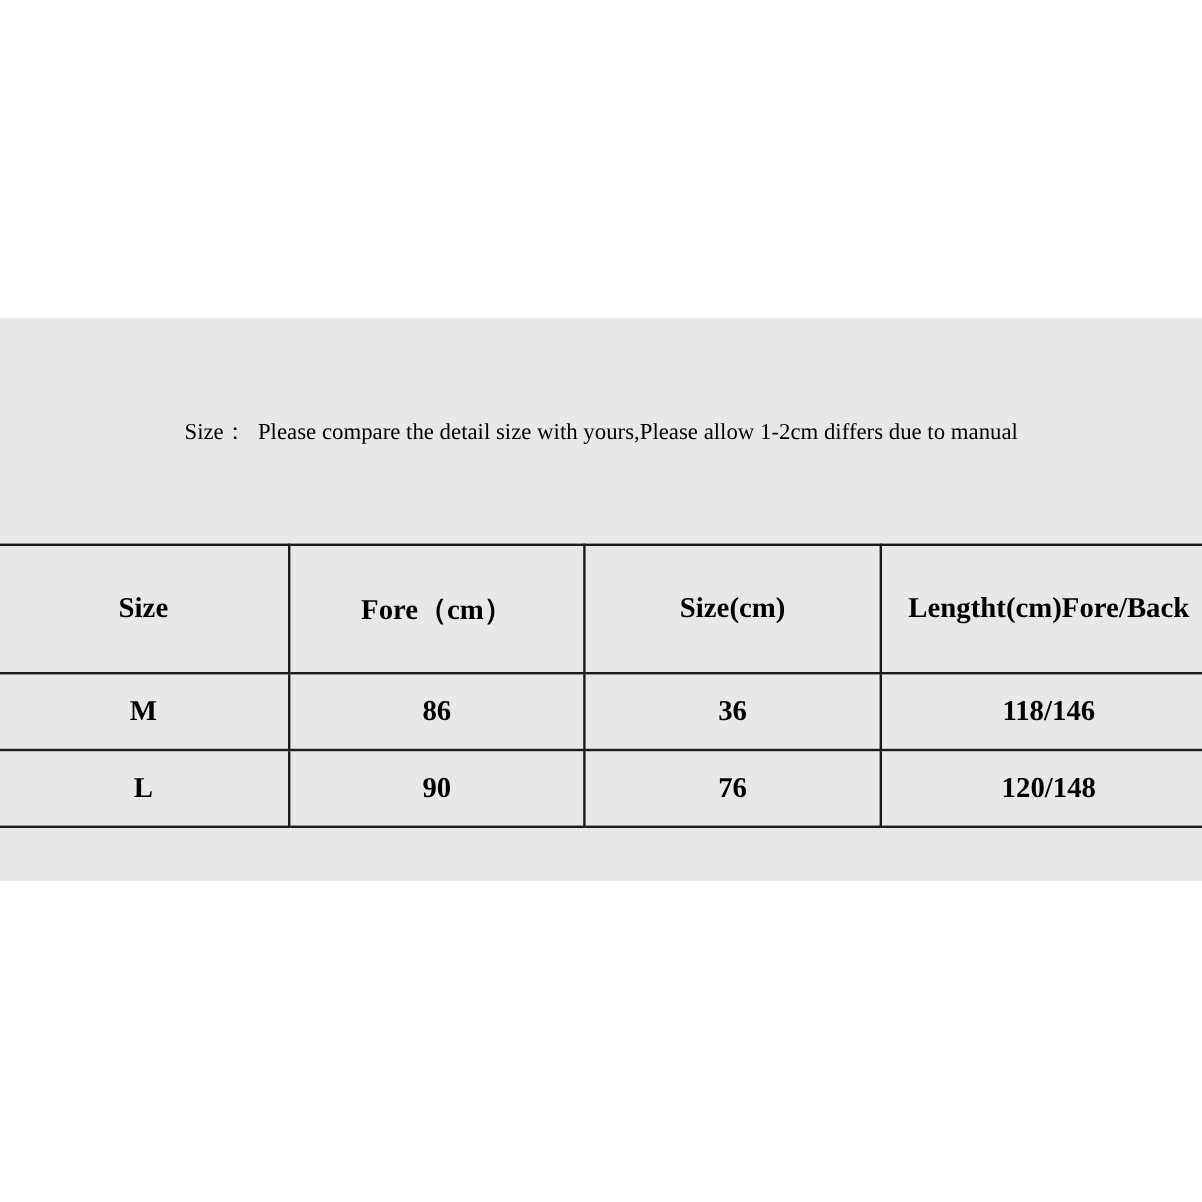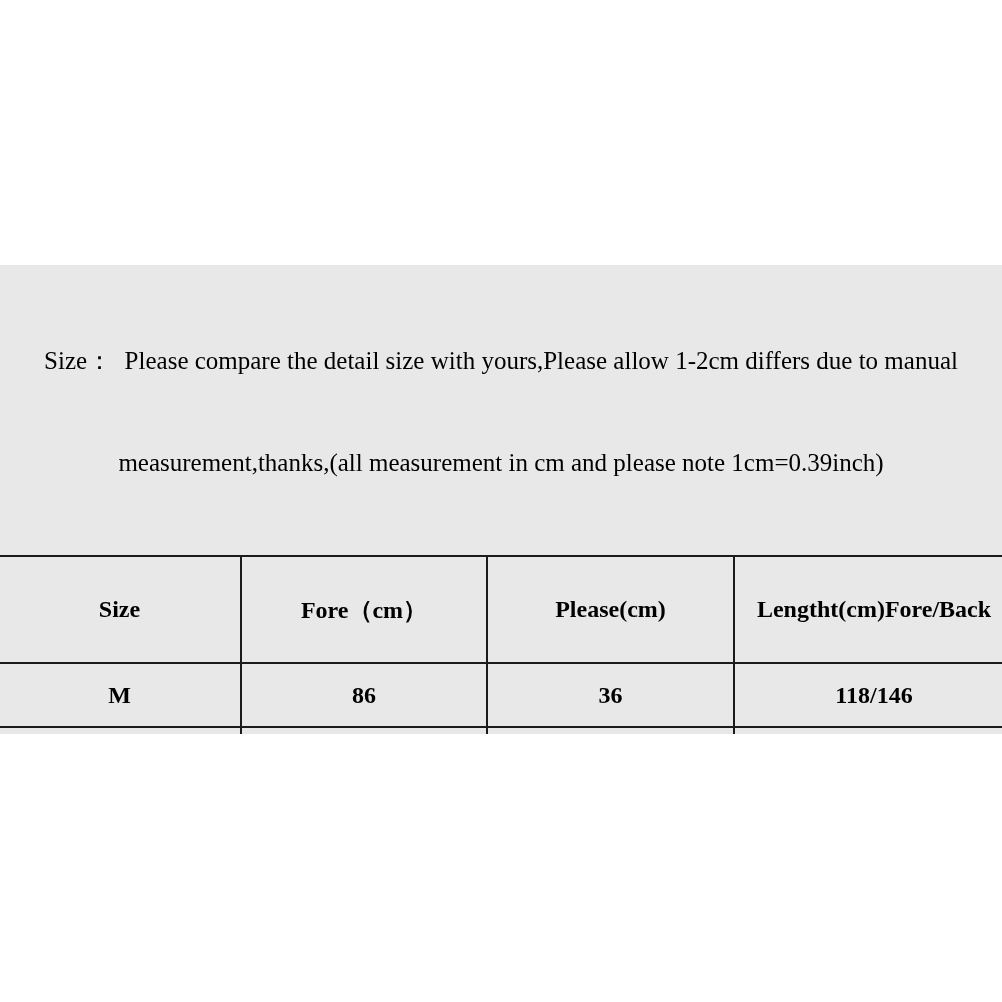--- a/index.html
+++ b/index.html
@@ -21,21 +21,21 @@
     width: 1002px;
     height: 469px;
     background: #e8e8e8;
     overflow: hidden;
     color: #000000;
     font-family: "Liberation Serif", serif;
   }
   .intro {
     padding-top: 11px;
     text-align: center;
-    font-size: 25px;
+    font-size: 19px;
     line-height: 34px;
     white-space: pre;
   }
   .size-table {
     border-collapse: collapse;
     table-layout: fixed;
     width: 1016px;
     margin: 7px 0 0 -3px;
   }
   .size-table th,
@@ -52,35 +52,34 @@
   .size-table tbody tr { height: 64px; }
 </style>
 </head>
 <body>
 
 <div class="canvas">
   <div class="panel">
 
     <div class="intro">
       <div class="line">Size：  Please compare the detail size with yours,Please allow 1-2cm differs due to manual</div>
-      <div class="line">measurement,thanks,(all measurement in cm and please note 1cm=0.39inch)</div>
     </div>
 
     <table class="size-table">
       <colgroup>
         <col style="width:243px">
         <col style="width:246px">
         <col style="width:247px">
         <col style="width:280px">
       </colgroup>
       <thead>
         <tr class="head-row">
           <th>Size</th>
           <th>Fore（cm）</th>
-          <th>Please(cm)</th>
+          <th>Size(cm)</th>
           <th>Lengtht(cm)Fore/Back</th>
         </tr>
       </thead>
       <tbody>
         <tr class="data-row">
           <td>M</td>
           <td>86</td>
           <td>36</td>
           <td>118/146</td>
         </tr>

